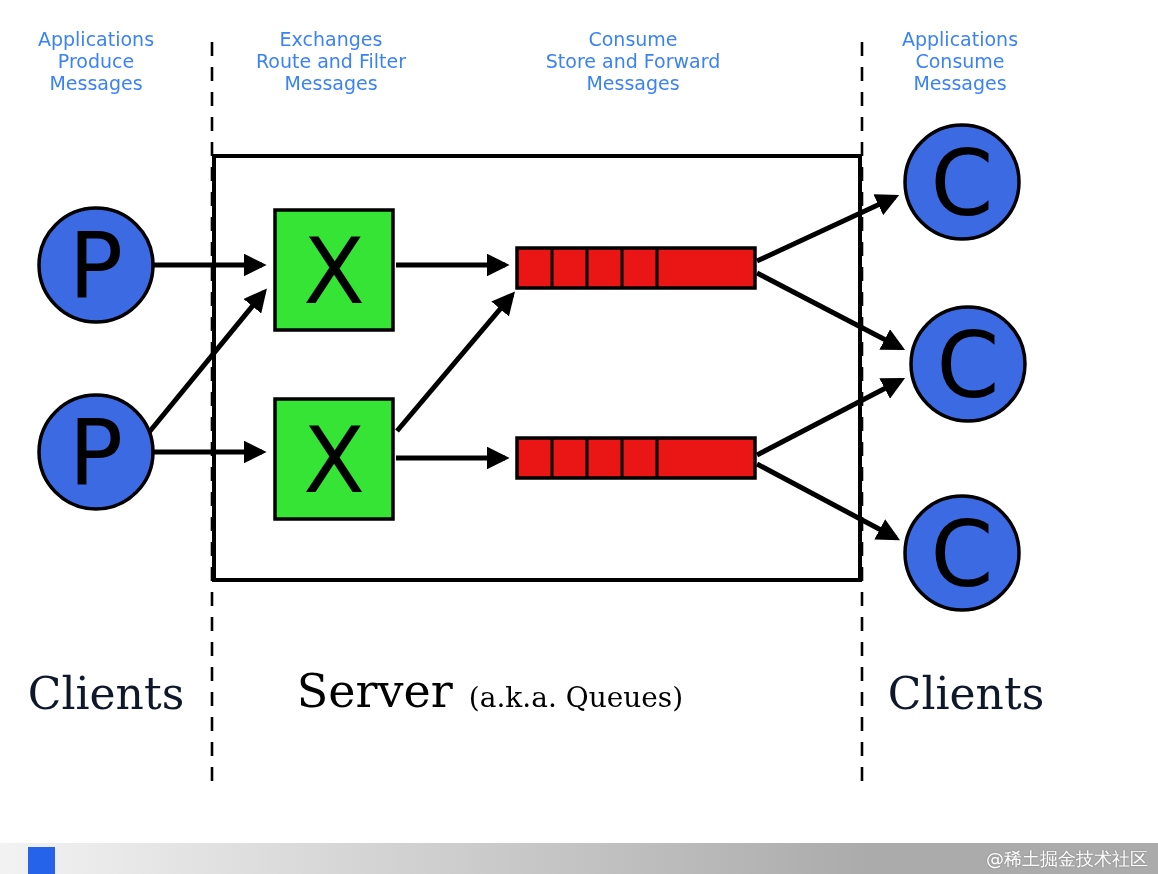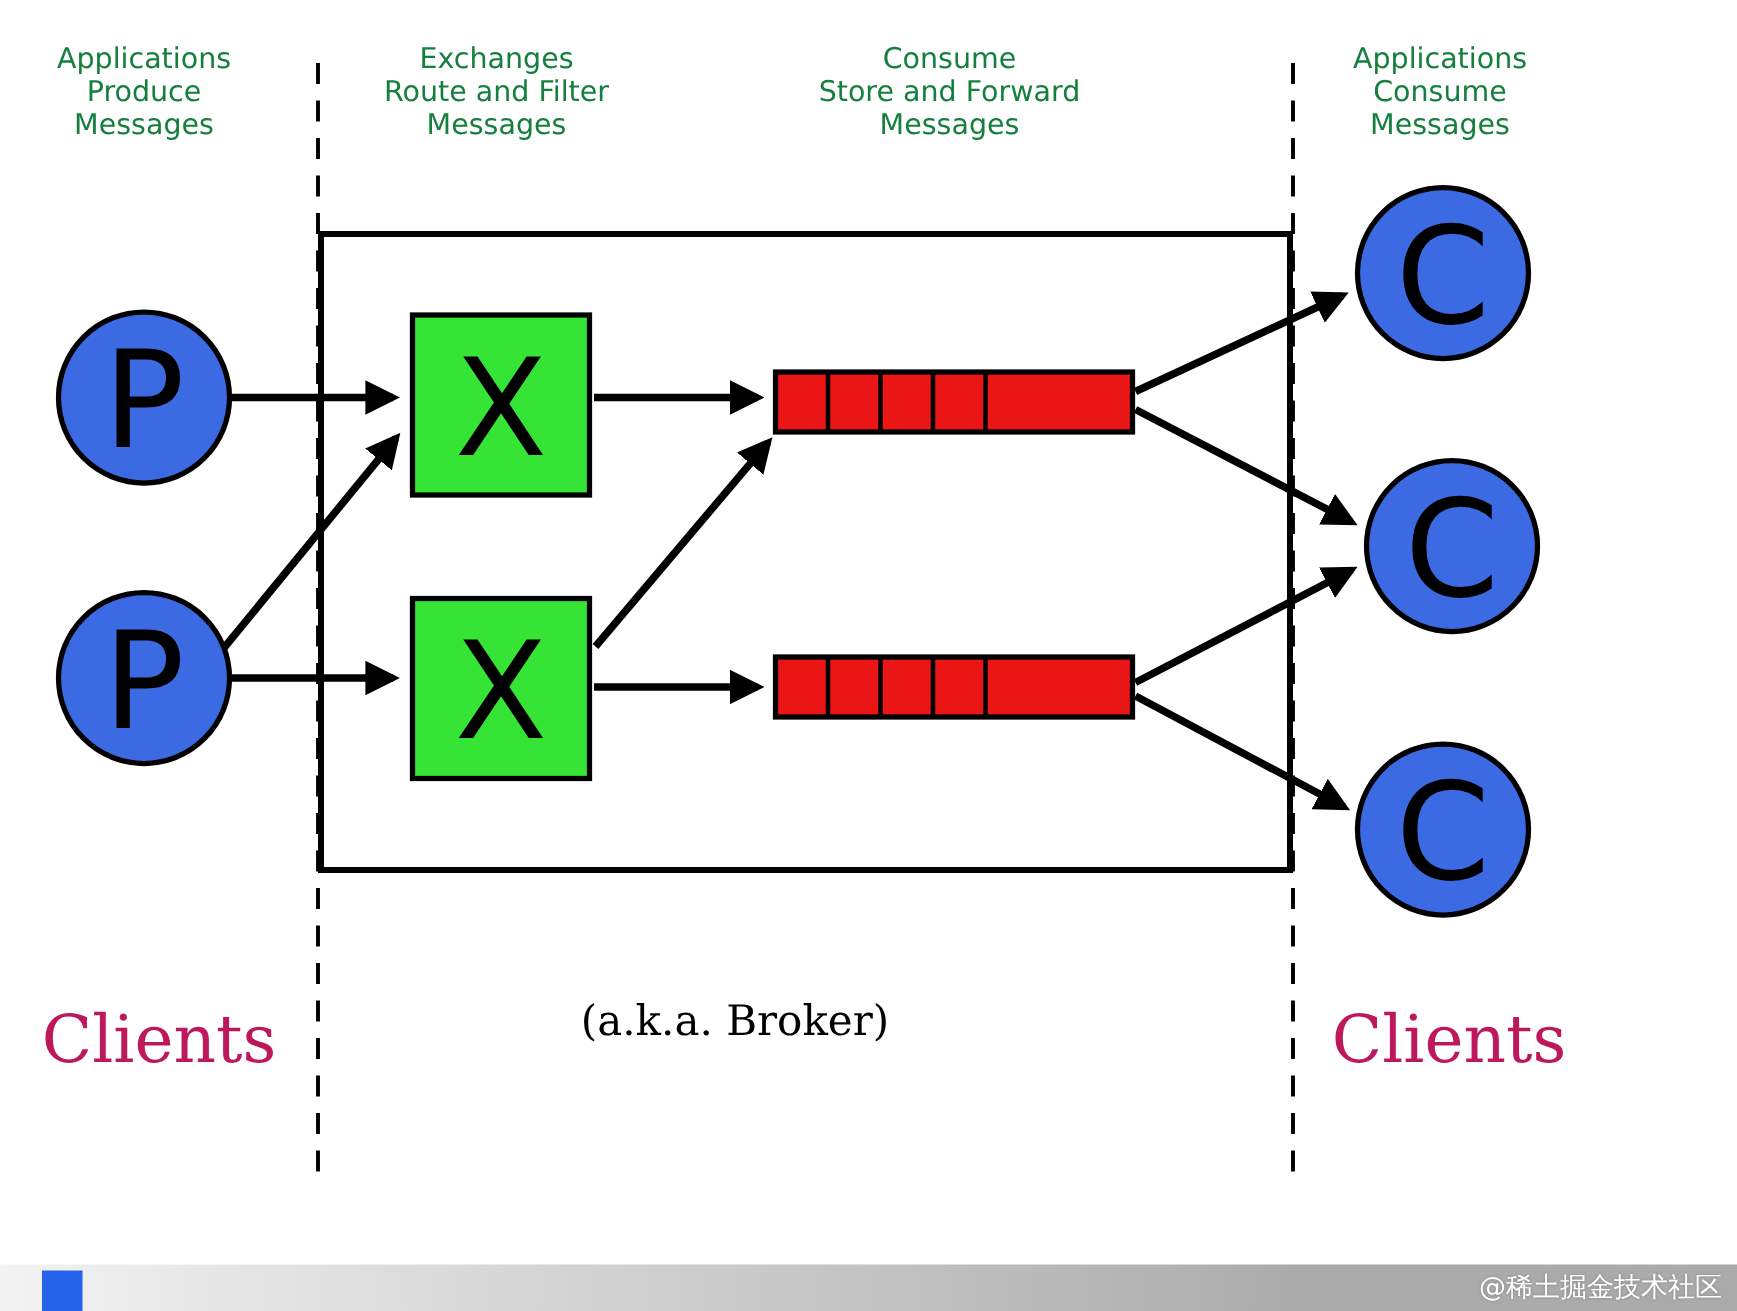--- a/index.html
+++ b/index.html
@@ -12,29 +12,29 @@
   }
   #diagram-svg { position:absolute; inset:0; }
 
   
   .col-header {
     position:absolute; top:28px;
     transform:translateX(-50%);
     white-space:pre-line;
     text-align:center;
     font:19px/1.16 "DejaVu Sans", sans-serif;
-    color:#15803d;
+    color:#3b82f6;
   }
 
   
   .footer-label {
     position:absolute; top:670px;
     transform:translateX(-50%);
     font:44px/1.1 "DejaVu Serif", serif;
-    color:#be185d;
+    color:#0f172a;
     white-space:nowrap;
   }
   .footer-center {
     position:absolute; left:490px; top:666px;
     transform:translateX(-50%);
     display:flex; align-items:baseline; gap:16px;
     white-space:nowrap;
   }
   .server-main { font:46px/1.1 "DejaVu Serif", serif; color:#000; }
   .server-sub  { font:28px/1.1 "DejaVu Serif", serif; color:#000; }
@@ -140,21 +140,22 @@
 Messages</div>
   <div class="col-header" style="left:633px">Consume
 Store and Forward
 Messages</div>
   <div class="col-header" style="left:960px">Applications
 Consume
 Messages</div>
 
   <div class="footer-label" style="left:106px">Clients</div>
   <div class="footer-center">
-    <span class="server-sub">(a.k.a. Broker)</span>
+    <span class="server-main">Server</span>
+    <span class="server-sub">(a.k.a. Queues)</span>
   </div>
   <div class="footer-label" style="left:966px">Clients</div>
 
   <div class="watermark-bar"></div>
   <div class="watermark-accent"></div>
   <div class="watermark-text">@稀土掘金技术社区</div>
 
 </div>
 
 </body></html>

